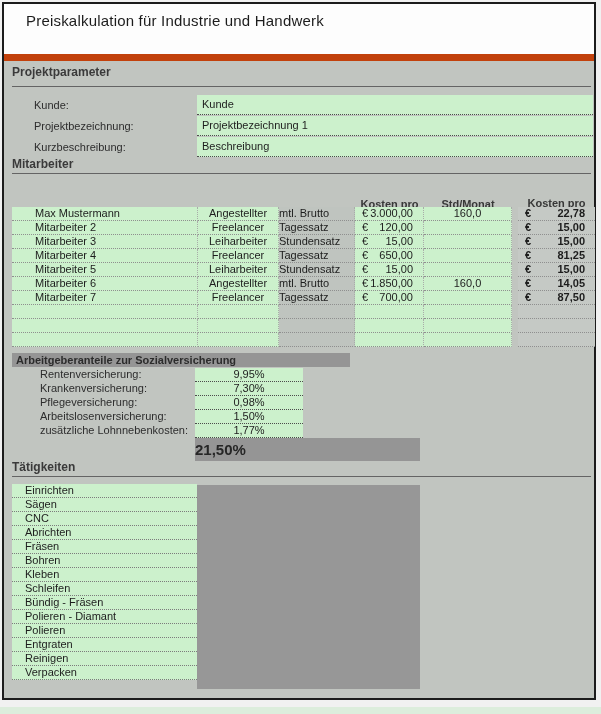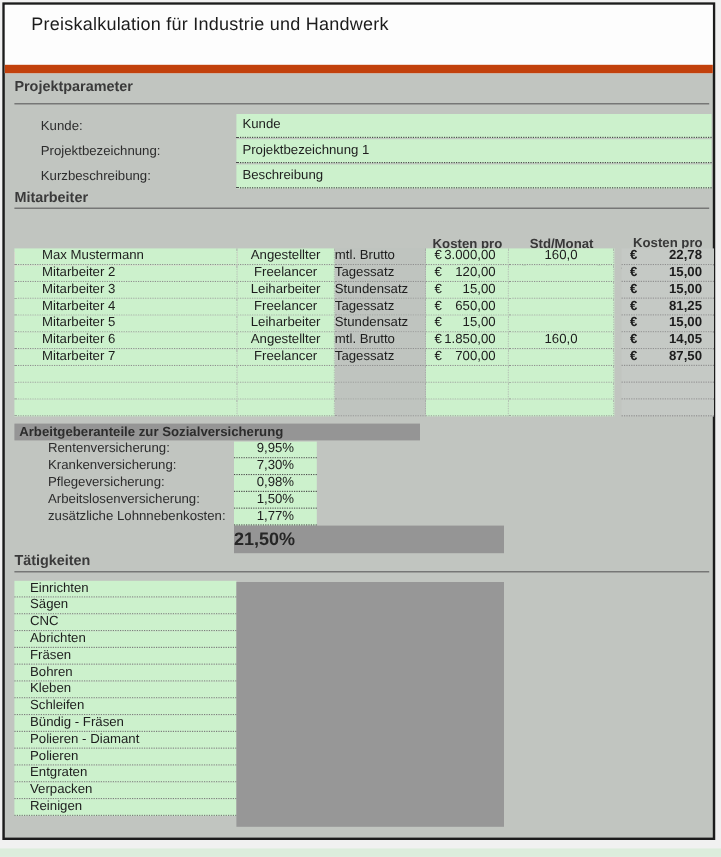--- a/index.html
+++ b/index.html
@@ -57,21 +57,21 @@
   
   .sv-bar{
     position:absolute;left:8px;top:349px;width:338px;height:14px;
     background:#959595;font-weight:bold;font-size:11px;color:#2c2c2c;
     line-height:14px;padding-left:4px;box-sizing:border-box;
   }
   .sv-rows{position:absolute;left:0;top:364px;width:100%;}
   .sv-row{height:14px;position:relative;}
   .sv-label{position:absolute;left:36px;font-size:11px;line-height:13px;color:#2d2d2d;}
   .sv-value{
-    position:absolute;left:191px;top:0;width:69px;height:14px;
+    position:absolute;left:191px;top:0;width:108px;height:14px;
     background:#ccf1cc;border-bottom:1px dotted #4c4c4c;box-sizing:border-box;
     text-align:center;font-size:11px;line-height:13px;color:#1d1d1d;
   }
   .sv-total{position:absolute;left:191px;top:434px;width:225px;height:23px;background:#959595;}
   .sv-total span{
     display:block;width:88px;text-align:left;
     font-size:15px;font-weight:bold;line-height:23px;color:#262626;
   }
 
   
@@ -297,20 +297,20 @@
       <div class="tk-item">CNC</div>
       <div class="tk-item">Abrichten</div>
       <div class="tk-item">Fräsen</div>
       <div class="tk-item">Bohren</div>
       <div class="tk-item">Kleben</div>
       <div class="tk-item">Schleifen</div>
       <div class="tk-item">Bündig - Fräsen</div>
       <div class="tk-item">Polieren - Diamant</div>
       <div class="tk-item">Polieren</div>
       <div class="tk-item">Entgraten</div>
+      <div class="tk-item">Reinigen</div>
       <div class="tk-item">Verpacken</div>
-      <div class="tk-item">Reinigen</div>
     </div>
   <div class="tk-block"></div>
 
 </div>
 
 <div class="bottom-strip"></div>
 
 </body></html>

